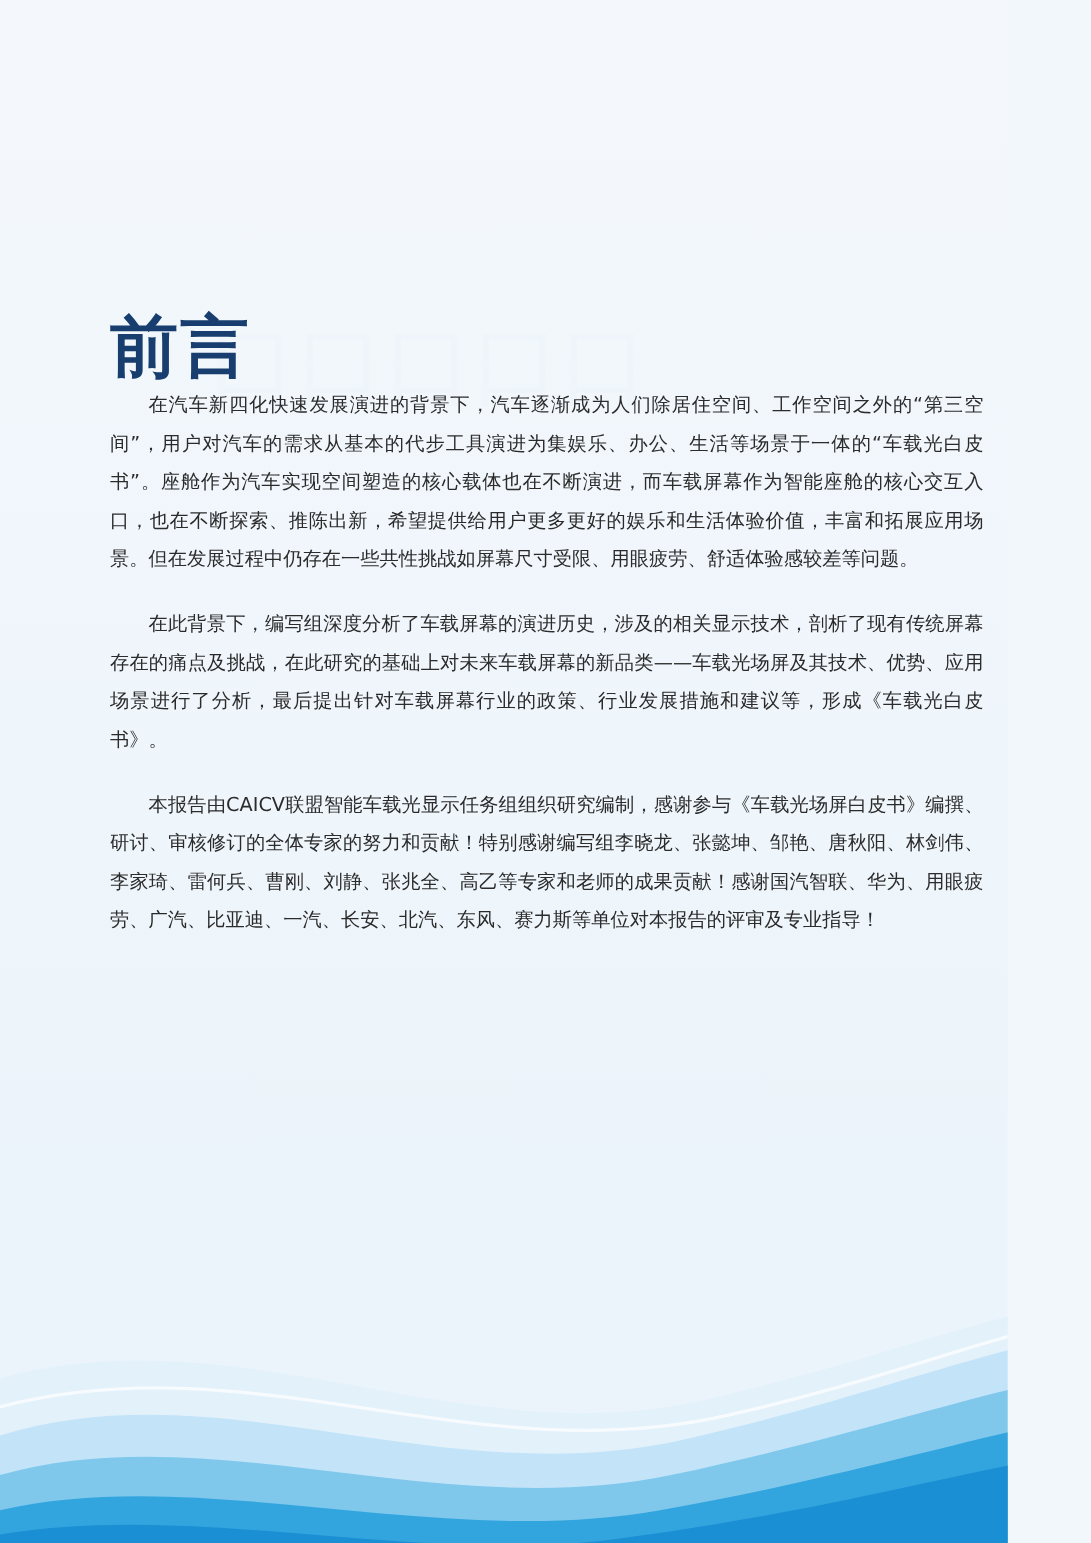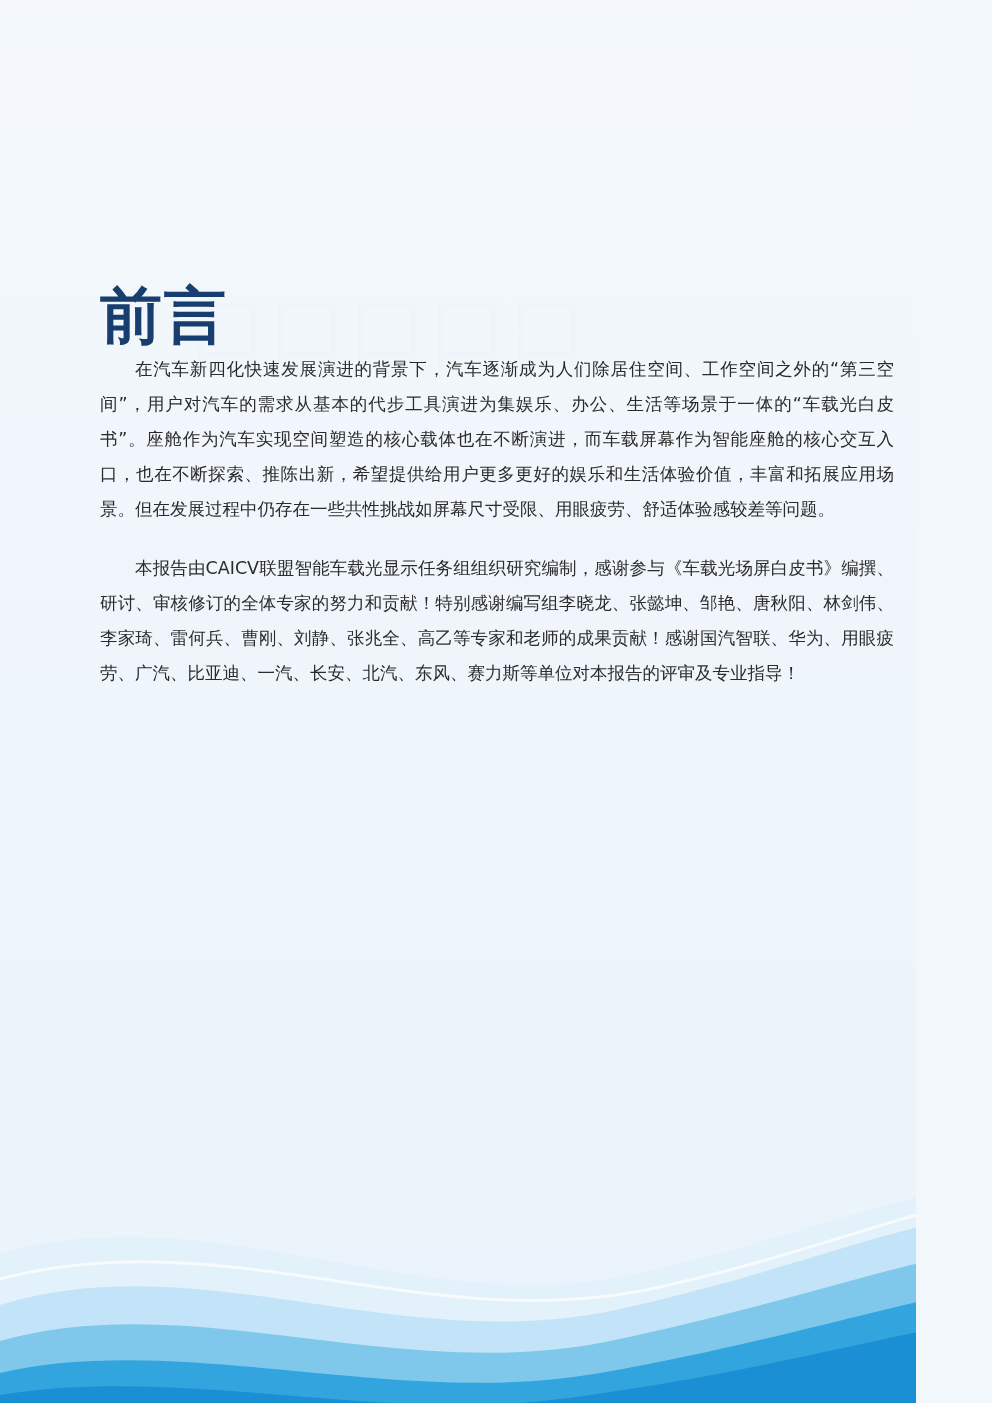--- a/index.html
+++ b/index.html
@@ -77,20 +77,21 @@
 <div class="page">
 
   <svg class="watermark" viewBox="0 0 620 90" preserveAspectRatio="none">
     <text x="10" y="70" font-family="DejaVu Sans, sans-serif" font-size="80" fill="#d7e7f4" opacity="0.55">口口口口口</text>
   </svg>
 
   <h1 class="title">前言</h1>
 
   <div class="content">
     <p class="para">在汽车新四化快速发展演进的背景下，汽车逐渐成为人们除居住空间、工作空间之外的“第三空间”，用户对汽车的需求从基本的代步工具演进为集娱乐、办公、生活等场景于一体的“车载光白皮书”。座舱作为汽车实现空间塑造的核心载体也在不断演进，而车载屏幕作为智能座舱的核心交互入口，也在不断探索、推陈出新，希望提供给用户更多更好的娱乐和生活体验价值，丰富和拓展应用场景。但在发展过程中仍存在一些共性挑战如屏幕尺寸受限、用眼疲劳、舒适体验感较差等问题。</p>
+    <p class="para">在此背景下，编写组深度分析了车载屏幕的演进历史，涉及的相关显示技术，剖析了现有传统屏幕存在的痛点及挑战，在此研究的基础上对未来车载屏幕的新品类——车载光场屏及其技术、优势、应用场景进行了分析，最后提出针对车载屏幕行业的政策、行业发展措施和建议等，形成《车载光白皮书》。</p>
     <p class="para">本报告由CAICV联盟智能车载光显示任务组组织研究编制，感谢参与《车载光场屏白皮书》编撰、研讨、审核修订的全体专家的努力和贡献！特别感谢编写组李晓龙、张懿坤、邹艳、唐秋阳、林剑伟、李家琦、雷何兵、曹刚、刘静、张兆全、高乙等专家和老师的成果贡献！感谢国汽智联、华为、用眼疲劳、广汽、比亚迪、一汽、长安、北汽、东风、赛力斯等单位对本报告的评审及专业指导！</p>
   </div>
 
   <svg class="waves" viewBox="0 0 992 330" preserveAspectRatio="none">
 
     <path d="M0,180 C220,120 420,250 640,200 C800,163 900,120 992,110 L992,330 L0,330 Z" fill="#e3f1fb"></path>
 
     <path d="M0,232 C200,170 400,285 620,236 C790,198 900,150 992,140 L992,330 L0,330 Z" fill="#c3e4f8"></path>
 
     <path d="M0,268 C190,214 400,312 610,268 C790,230 900,188 992,176 L992,330 L0,330 Z" fill="#7fc8ec"></path>

